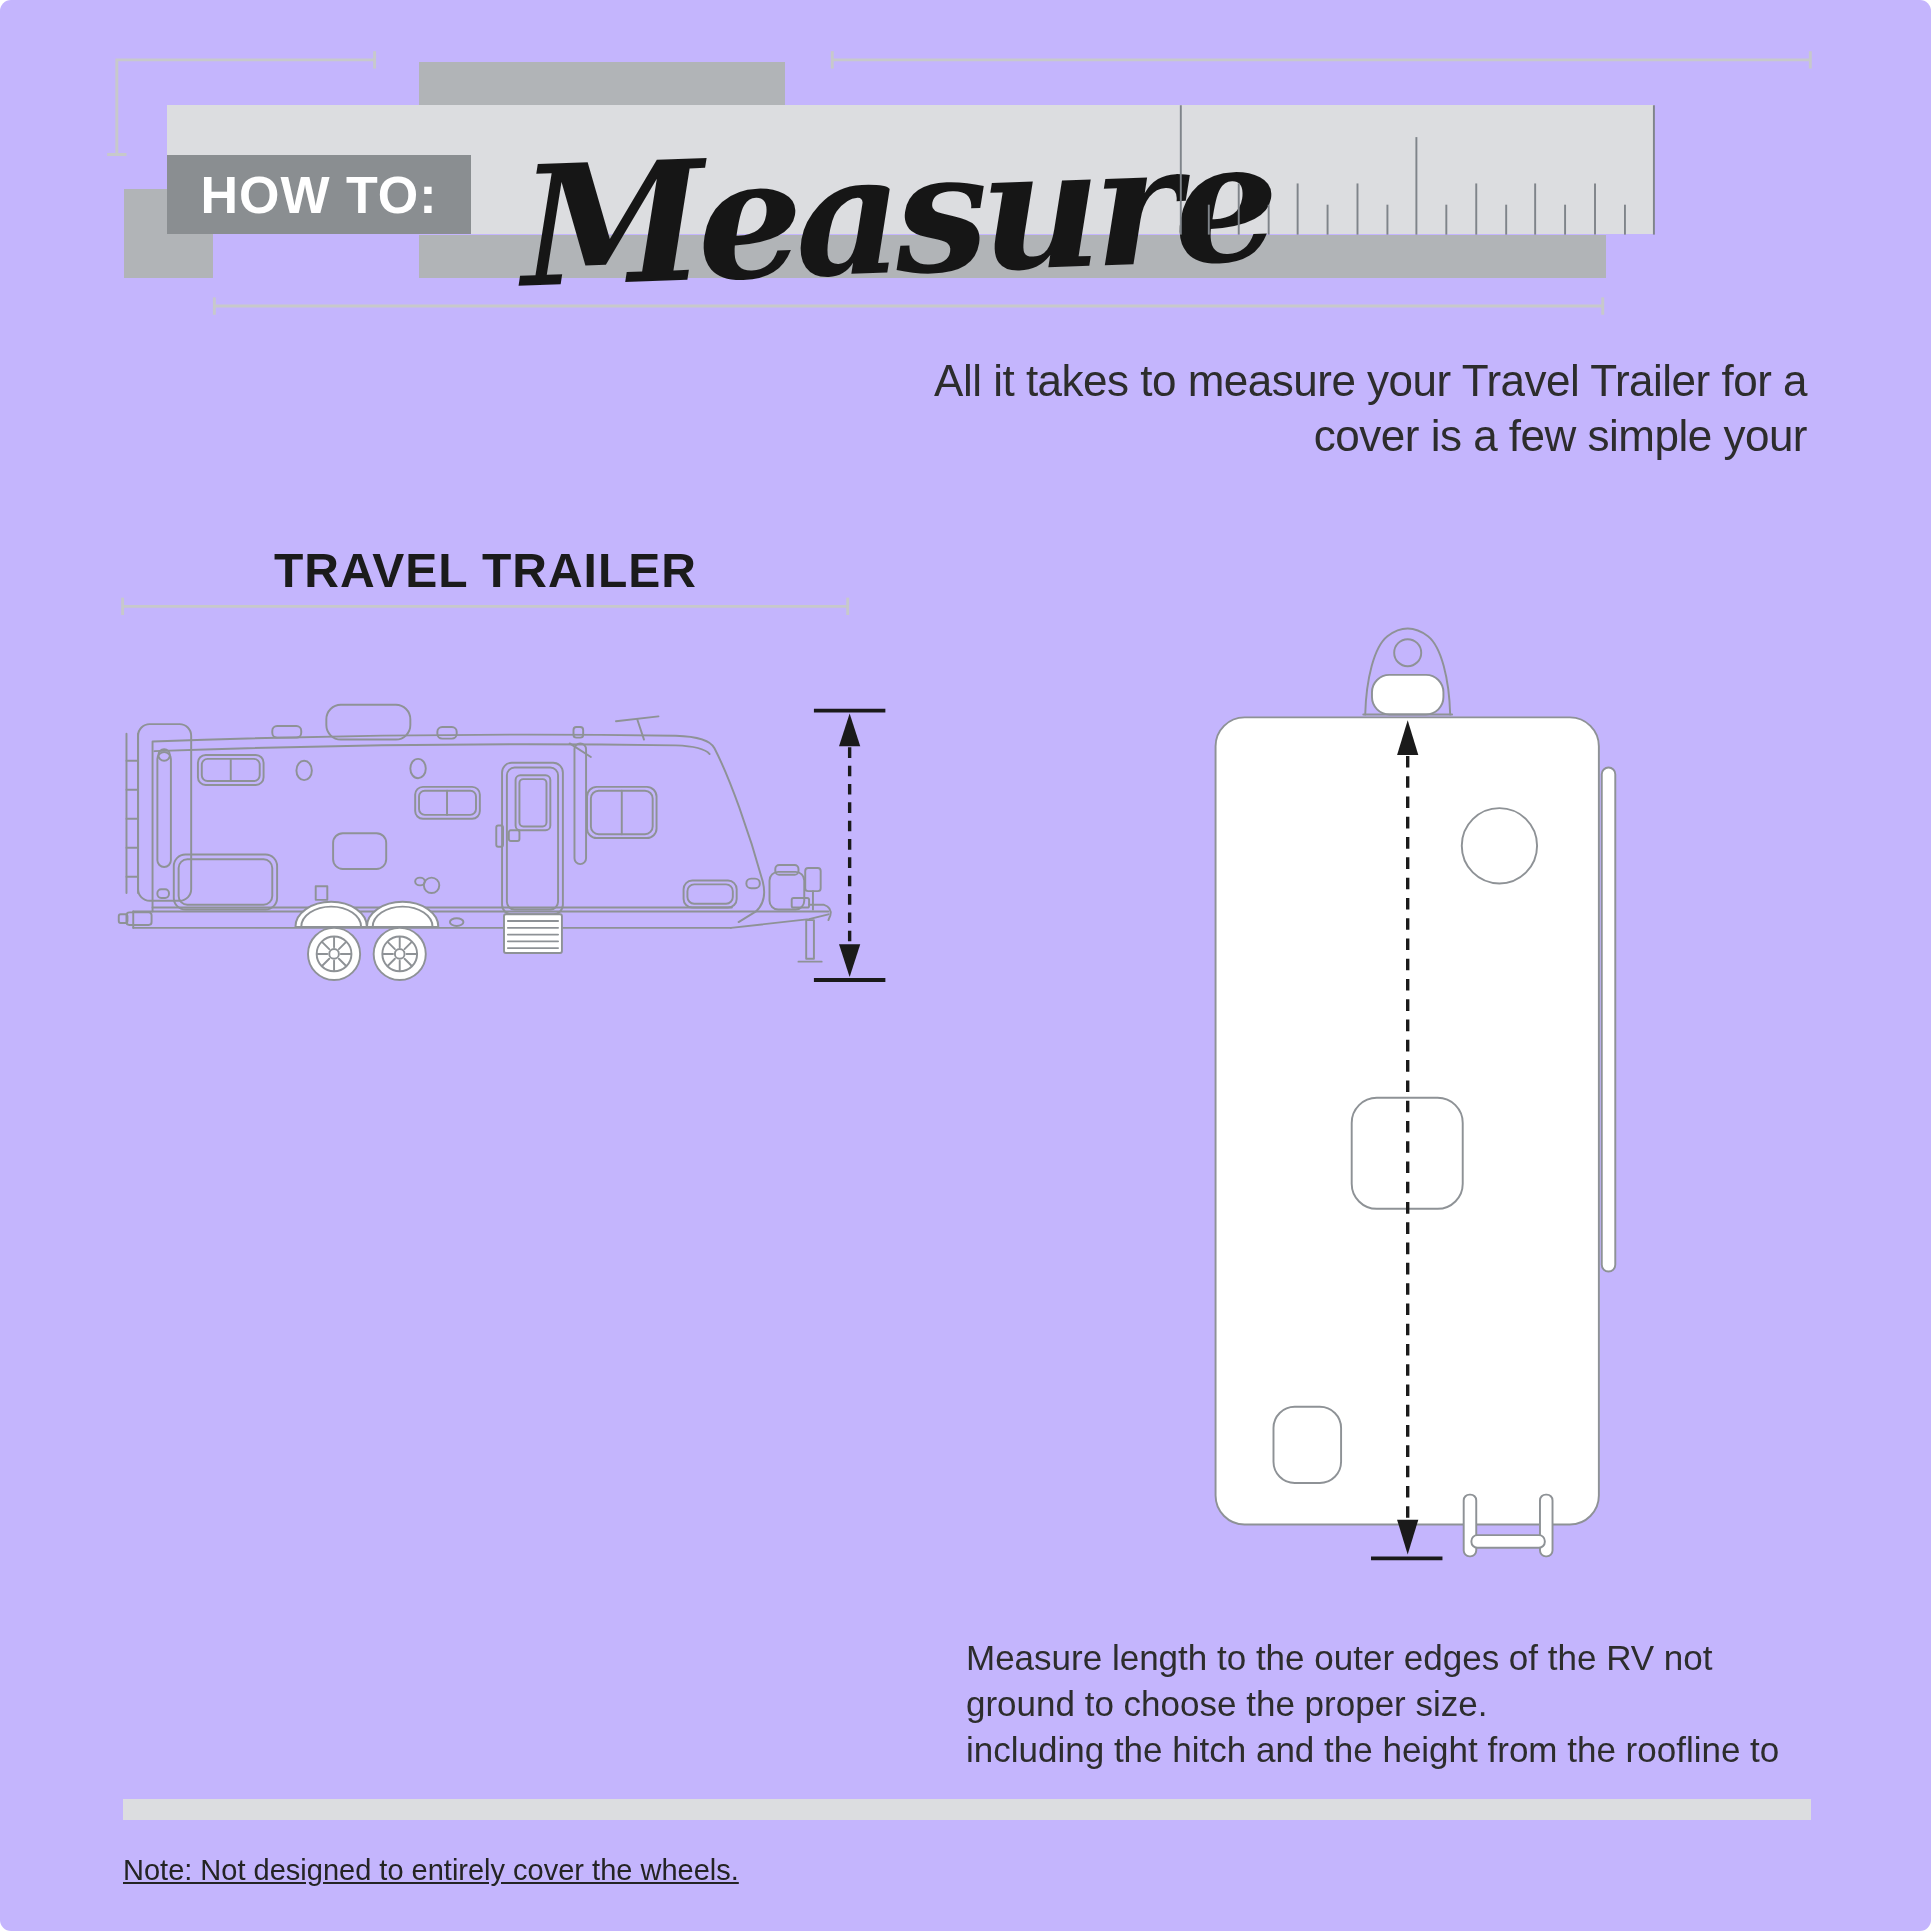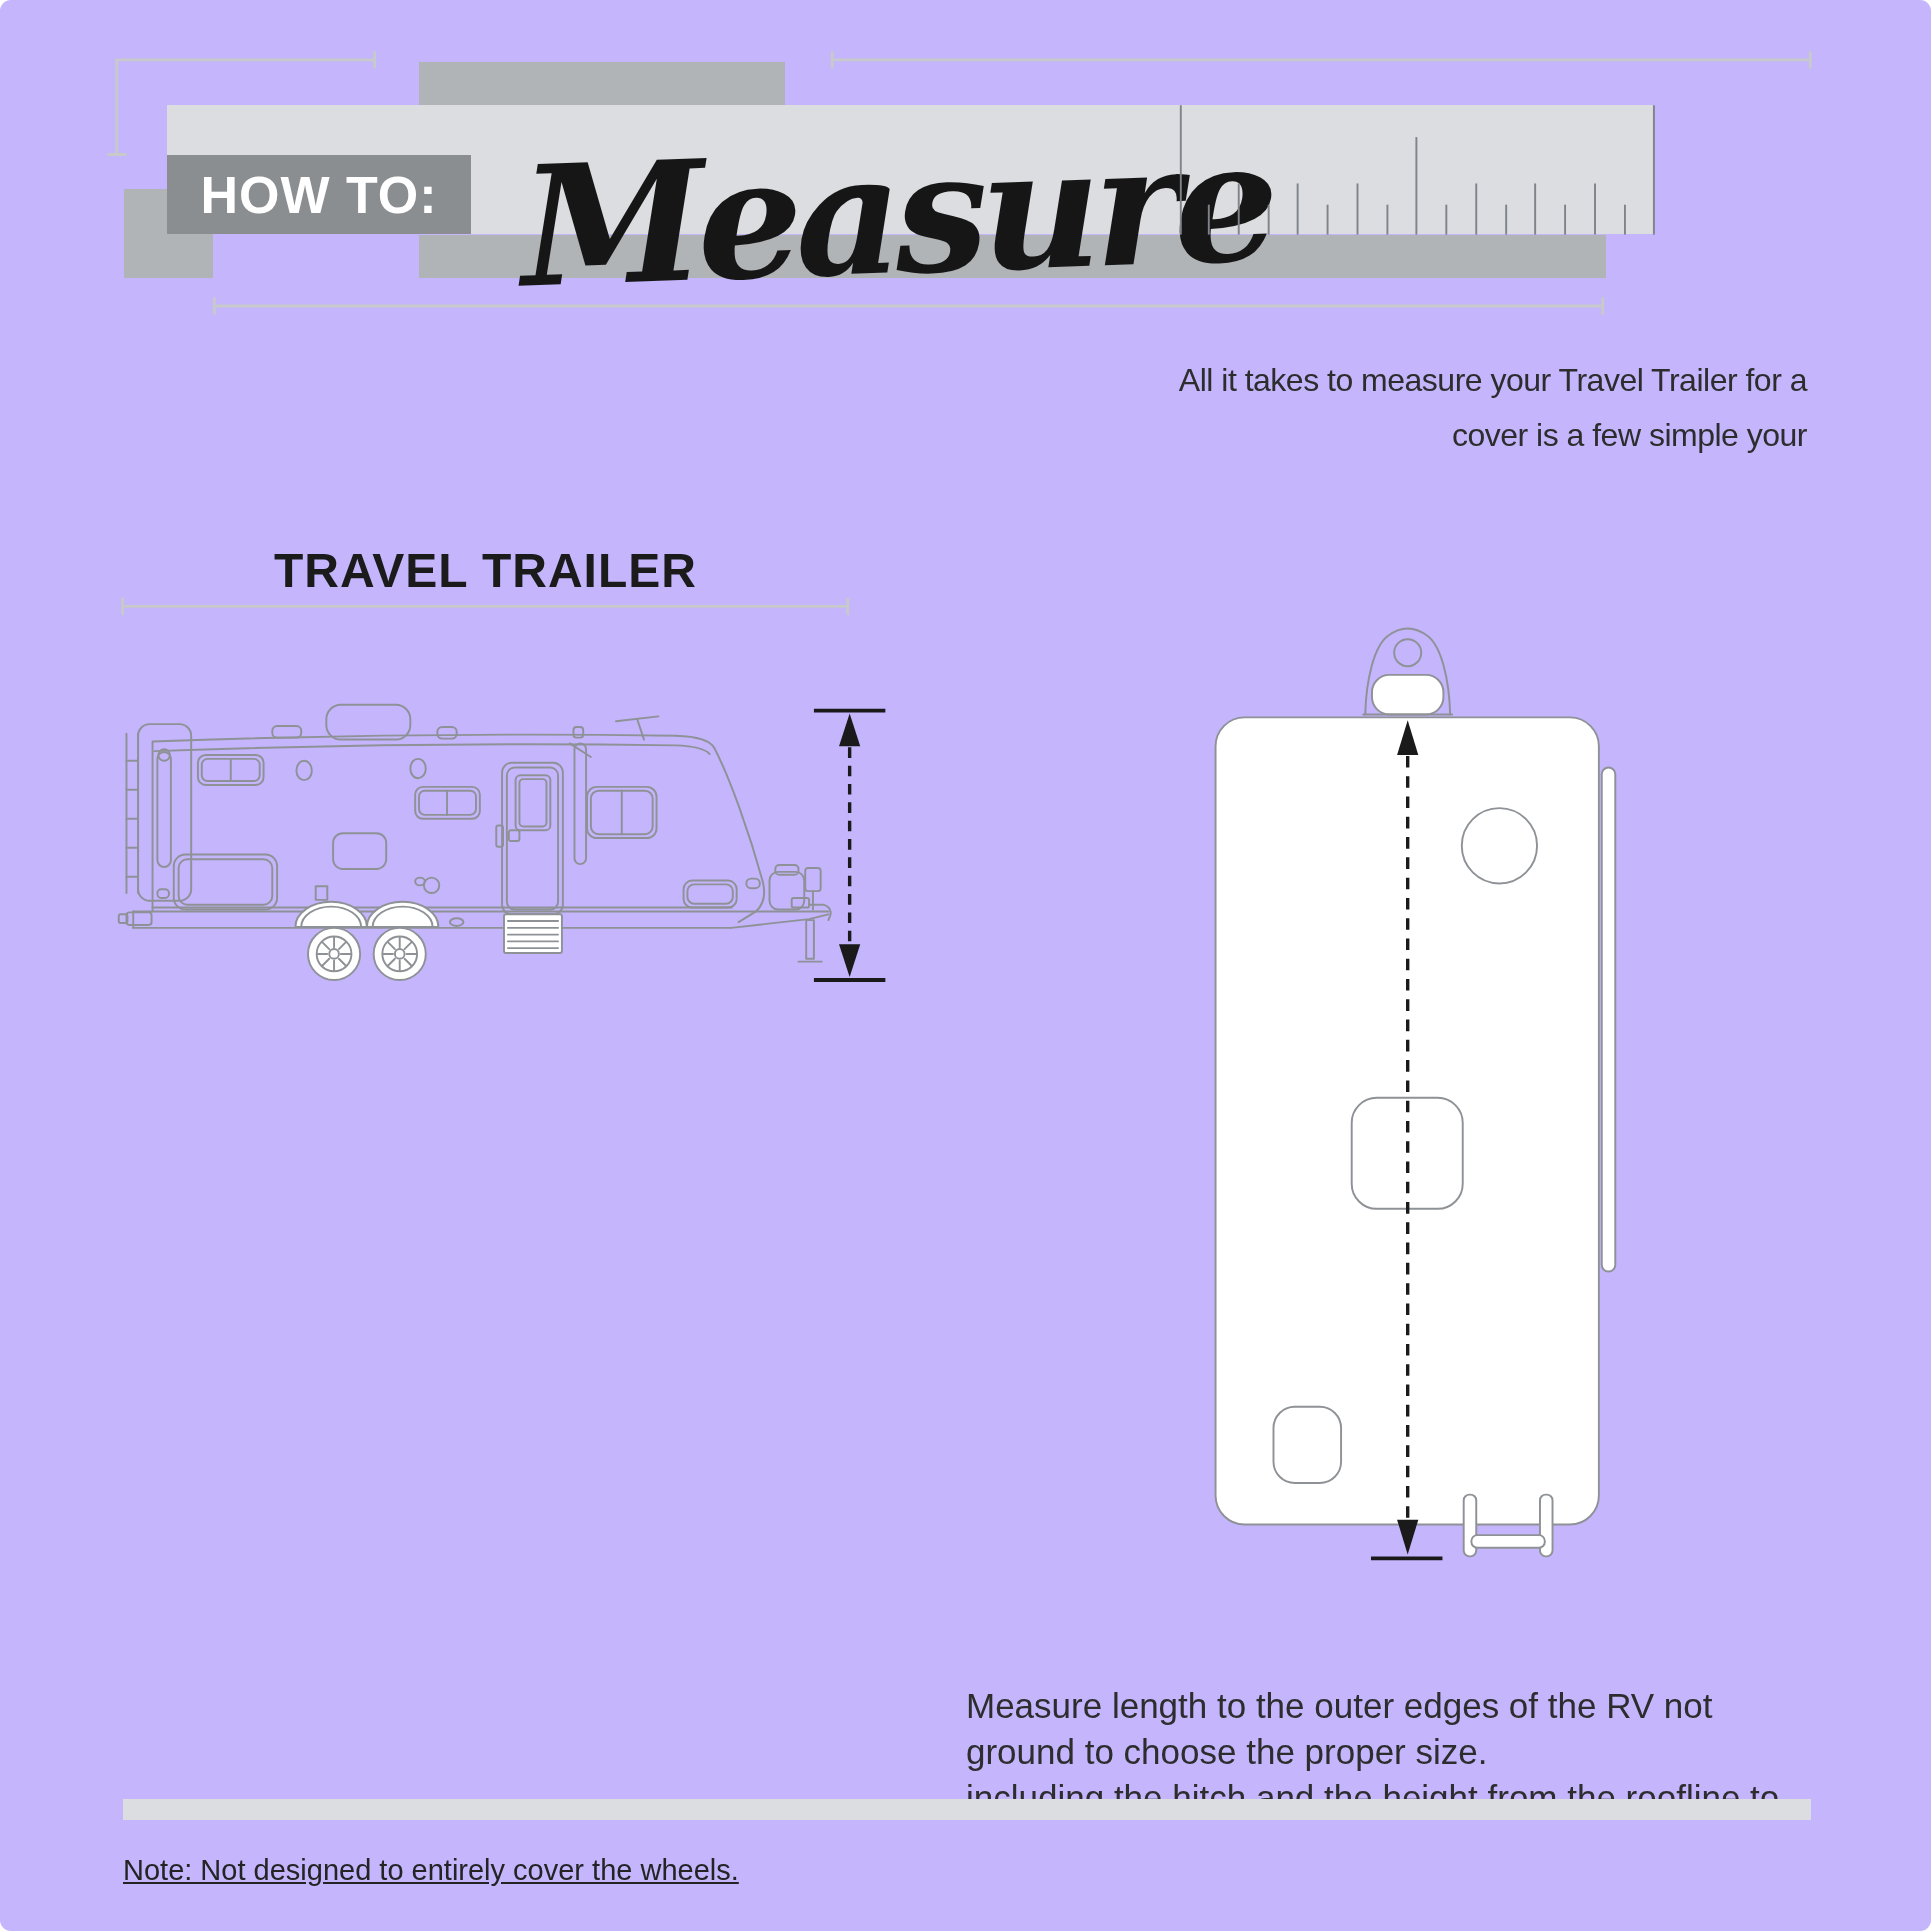--- a/index.html
+++ b/index.html
@@ -15,25 +15,25 @@
   .rect-top{left:419px;top:62px;width:366px;height:43px;background:var(--medium-gray,#b1b4b7);}
   .rect-left{left:124px;top:189px;width:89px;height:89px;background:var(--medium-gray,#b1b4b7);}
   .band-light{left:167px;top:105px;width:1487px;height:129px;background:var(--light-gray,#dcdde0);}
   .band-medium{left:419px;top:235px;width:1187px;height:43px;background:var(--medium-gray,#b1b4b7);}
   .howto-box{left:167px;top:155px;width:304px;height:79px;background:var(--dark-gray,#8a8e91);
              display:flex;align-items:center;justify-content:center;
              color:#fff;font-size:52px;font-weight:bold;letter-spacing:1px;}
   .measure-script{left:521px;top:118px;width:657px;
              font-family:"DejaVu Serif","Liberation Serif",serif;font-style:italic;font-weight:bold;
              font-size:166px;letter-spacing:-7.7px;color:var(--ink,#161616);transform:rotate(-2deg);}
-  .subtitle{right:124px;top:353px;text-align:right;font-size:32px;line-height:55px;
+  .subtitle{right:124px;top:353px;text-align:right;font-size:44px;line-height:55px;
             color:var(--text-dark,#2d2d2d);letter-spacing:-0.5px;}
   .trailer-label{left:123px;top:543px;width:725px;text-align:center;font-size:48px;font-weight:bold;
             letter-spacing:1px;color:#1b1b1b;}
-  .instructions{left:966px;top:1635px;font-size:35px;line-height:46px;color:var(--text-dark,#2d2d2d);margin-top:48px;}
+  .instructions{left:966px;top:1635px;font-size:35px;line-height:46px;color:var(--text-dark,#2d2d2d);}
   .instructions span{display:block;}
   .divider{left:123px;top:1799px;width:1688px;height:21px;background:var(--light-gray,#dcdde0);}
   .note{left:123px;top:1854px;font-size:29px;color:#242424;text-decoration:underline;}
   
   svg.art{position:absolute;left:0;top:0;width:1931px;height:1931px;}
   .bracket{stroke:var(--line-gray,#c7c9cb);stroke-width:3;fill:none;}
   .tick{stroke:var(--tick-gray,#7f848a);stroke-width:2;fill:none;}
   .draw{stroke:var(--drawing-gray,#8e9296);stroke-width:2;fill:none;stroke-linecap:round;stroke-linejoin:round;}
   .draw-w{stroke:var(--drawing-gray,#8e9296);stroke-width:2;fill:#fff;stroke-linecap:round;stroke-linejoin:round;}
   .arrow-line{stroke:#1a1a1a;stroke-width:3.5;fill:none;}

